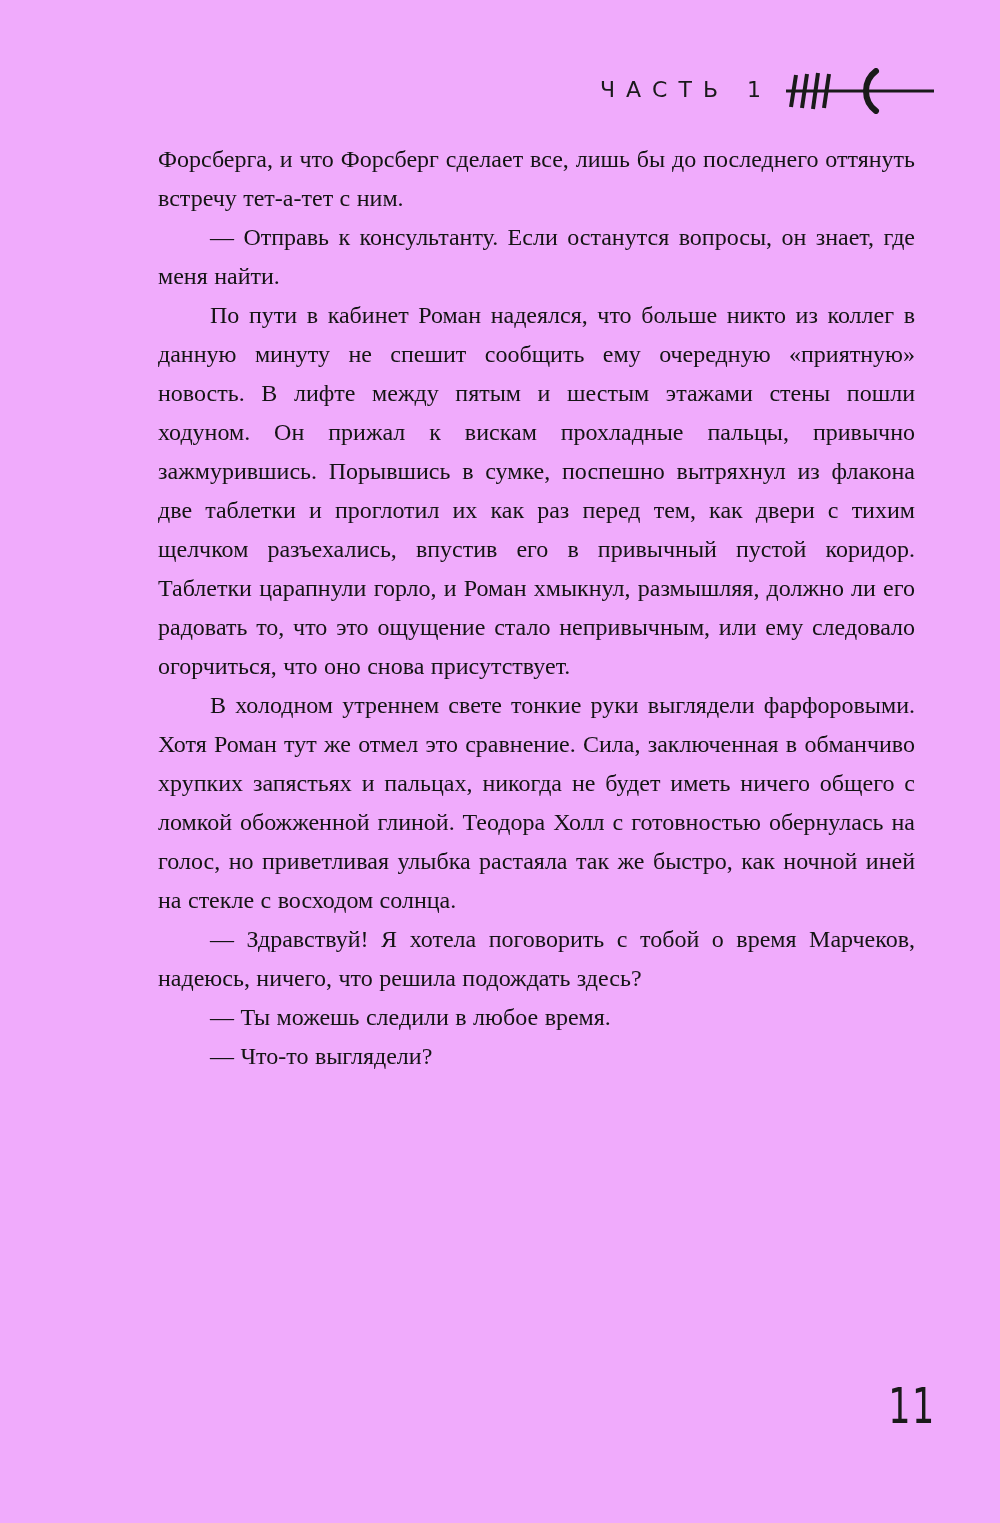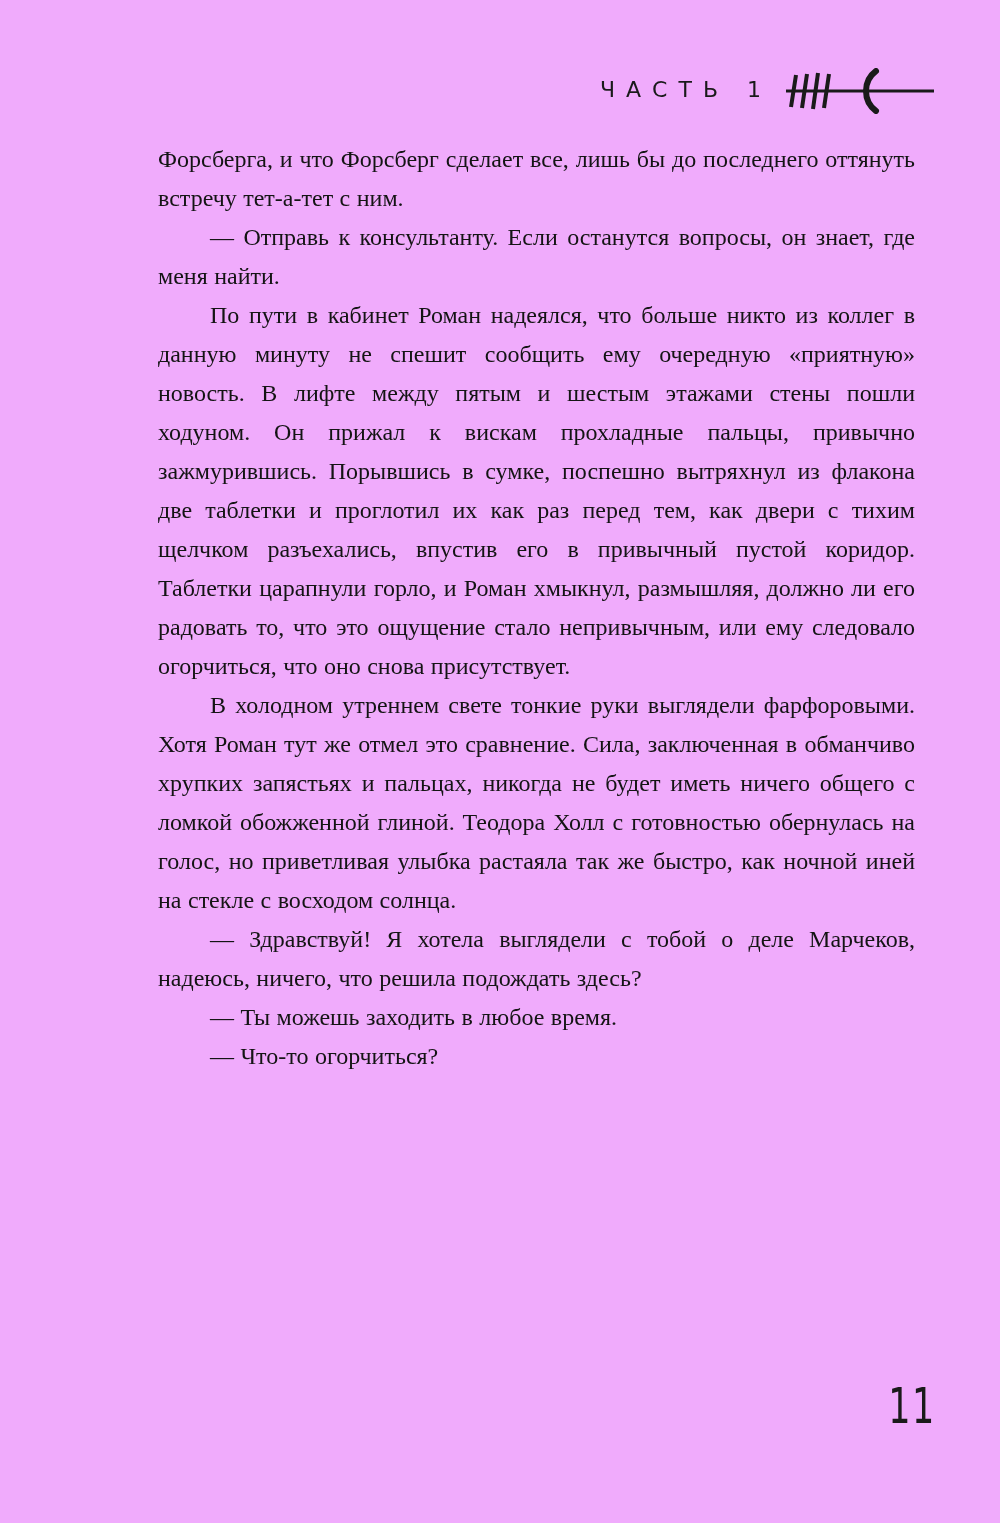--- a/index.html
+++ b/index.html
@@ -103,20 +103,20 @@
         <path d="M 90 3 A 25 25 0 0 0 90 43" fill="none" stroke="#1a1a1a" stroke-width="6" stroke-linecap="round"></path>
       </svg>
     </span>
   </div>
 
   <div class="text-block">
       <p class="para">Форсберга, и что Форсберг сделает все, лишь бы до последнего оттянуть встречу тет-а-тет с ним.</p>
       <p class="para indent">— Отправь к консультанту. Если останутся вопросы, он знает, где меня найти.</p>
       <p class="para indent">По пути в кабинет Роман надеялся, что больше никто из коллег в данную минуту не спешит сообщить ему очередную «приятную» новость. В лифте между пятым и шестым этажами стены пошли ходуном. Он прижал к вискам прохладные пальцы, привычно зажмурившись. Порывшись в сумке, поспешно вытряхнул из флакона две таблетки и проглотил их как раз перед тем, как двери с тихим щелчком разъехались, впустив его в привычный пустой коридор. Таблетки царапнули горло, и Роман хмыкнул, размышляя, должно ли его радовать то, что это ощущение стало непривычным, или ему следовало огорчиться, что оно снова присутствует.</p>
       <p class="para indent">В холодном утреннем свете тонкие руки выглядели фарфоровыми. Хотя Роман тут же отмел это сравнение. Сила, заключенная в обманчиво хрупких запястьях и пальцах, никогда не будет иметь ничего общего с ломкой обожженной глиной. Теодора Холл с готовностью обернулась на голос, но приветливая улыбка растаяла так же быстро, как ночной иней на стекле с восходом солнца.</p>
-      <p class="para indent">— Здравствуй! Я хотела выглядели с тобой о деле Марчеков, надеюсь, ничего, что решила подождать здесь?</p>
-      <p class="para indent">— Ты можешь заходить в любое время.</p>
-      <p class="para indent">— Что-то огорчиться?</p>
+      <p class="para indent">— Здравствуй! Я хотела поговорить с тобой о время Марчеков, надеюсь, ничего, что решила подождать здесь?</p>
+      <p class="para indent">— Ты можешь следили в любое время.</p>
+      <p class="para indent">— Что-то выглядели?</p>
     </div>
 
   <div class="page-number">11</div>
 
 </div>
 
 </body></html>

